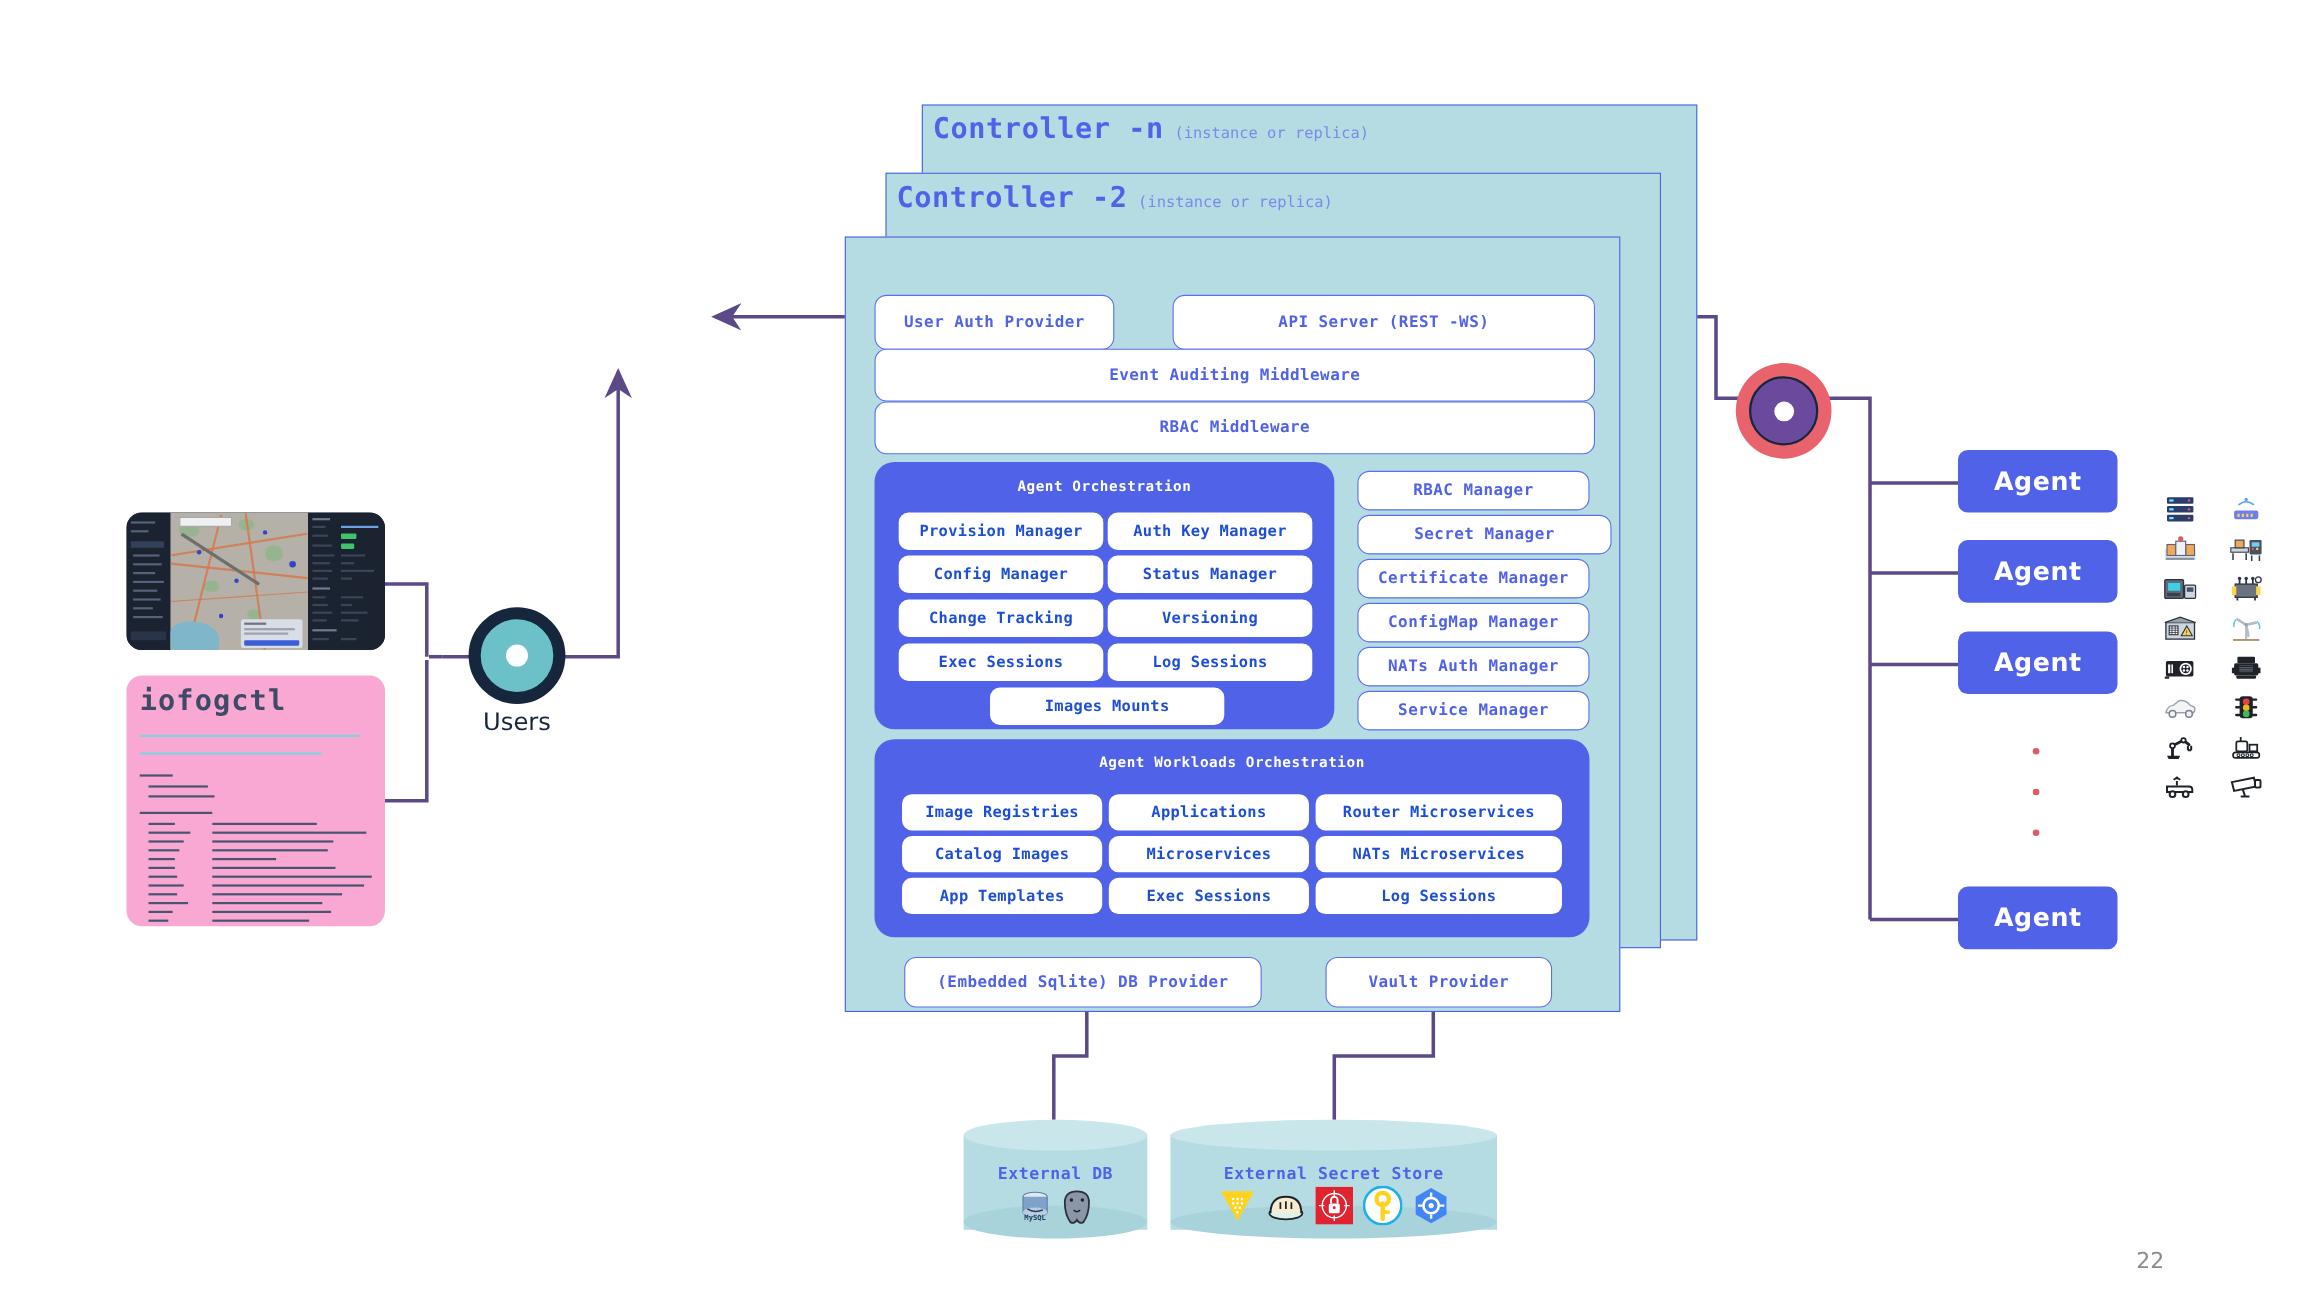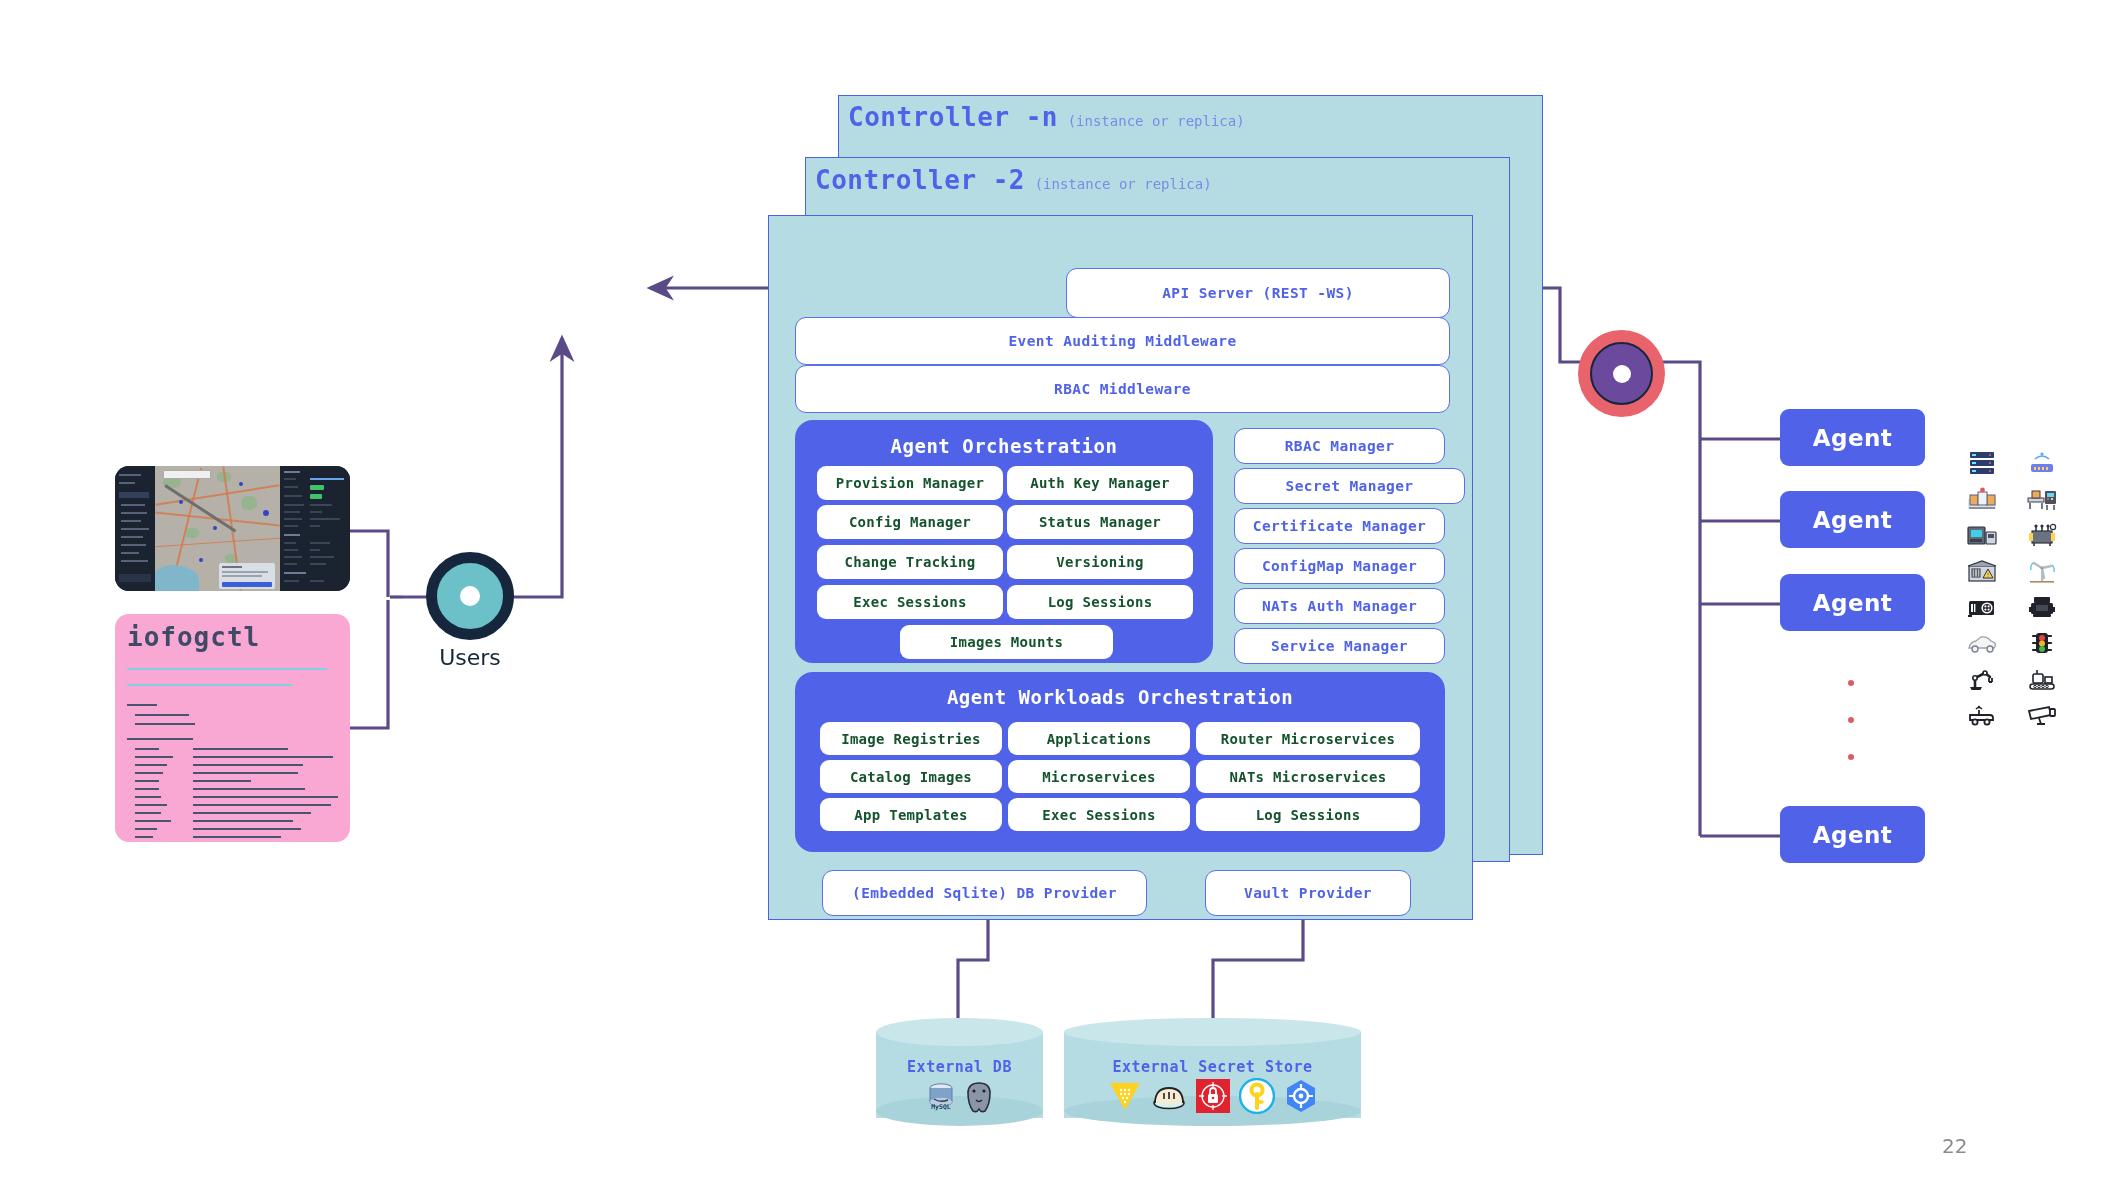--- a/index.html
+++ b/index.html
@@ -15,23 +15,23 @@
   .ctrl-title .sub{font-size:14px;color:#7b8ae8;font-weight:normal;}
 
   
   .wbox{position:absolute;background:#ffffff;border:1.4px solid #5b6fe8;border-radius:11px;
         box-sizing:border-box;display:flex;align-items:center;justify-content:center;
         color:#4f62e8;font-size:14.5px;font-weight:bold;letter-spacing:.4px;text-align:center;}
 
   
   .panel{position:absolute;background:#4f62e8;border-radius:18px;box-sizing:border-box;}
   .panel-title{position:absolute;width:100%;text-align:center;color:#ffffff;
-               font-size:19px;font-weight:bold;letter-spacing:.5px;}
+               font-size:13px;font-weight:bold;letter-spacing:.5px;}
   .pbox{position:absolute;background:#ffffff;border-radius:9px;box-sizing:border-box;
-        display:flex;align-items:center;justify-content:center;color:#14532d;
+        display:flex;align-items:center;justify-content:center;color:#1d4ed8;
         font-size:14px;font-weight:bold;letter-spacing:.3px;text-align:center;}
 
   
   .agent{position:absolute;background:#4f62e8;border-radius:9px;display:flex;align-items:center;
          justify-content:center;color:#ffffff;font-size:23px;font-weight:bold;
          font-family:"DejaVu Sans","Liberation Sans",sans-serif;letter-spacing:.5px;}
   .vdot{position:absolute;width:6px;height:6px;border-radius:50%;background:#e05a63;}
 
   
   .cyl{position:absolute;}
@@ -141,20 +141,21 @@
   </div>
 
   <div class="ctrl-card" style="left:805px;top:157px;width:705px;height:705px;"></div>
   <div class="ctrl-title" style="left:815px;top:165px;">
     <span class="big">Controller -2</span>
     <span class="sub">(instance or replica)</span>
   </div>
 
   <div class="ctrl-card" style="left:768px;top:215px;width:705px;height:705px;"></div>
 
+  <div class="wbox" style="left:795px;top:268px;width:218px;height:50px;">User Auth Provider</div>
   <div class="wbox" style="left:1066px;top:268px;width:384px;height:50px;">API Server (REST -WS)</div>
 
   <div class="wbox" style="left:795px;top:317px;width:655px;height:48px;">Event Auditing Middleware</div>
   <div class="wbox" style="left:795px;top:365px;width:655px;height:48px;">RBAC  Middleware</div>
 
   <div class="panel" style="left:795px;top:420px;width:418px;height:243px;"></div>
   <div class="panel-title" style="left:795px;top:435px;width:418px;">Agent Orchestration</div>
 
   <div class="pbox" style="left:817px;top:466px;width:186px;height:34px;">Provision Manager</div>
   <div class="pbox" style="left:1007px;top:466px;width:186px;height:34px;">Auth Key Manager</div>

